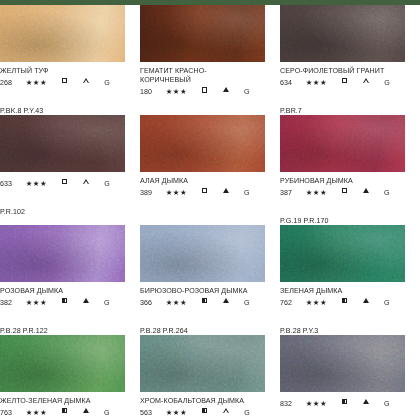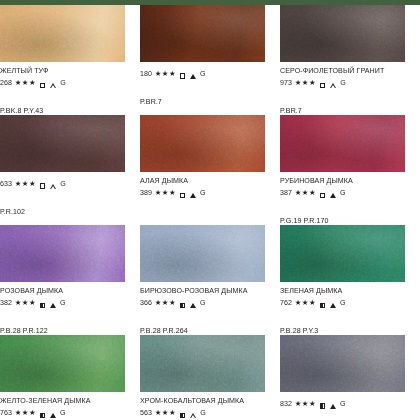--- a/index.html
+++ b/index.html
@@ -75,22 +75,22 @@
     letter-spacing: .08px;
     line-height: 9.4px;
     color: #231f20;
     text-transform: uppercase;
     font-weight: 400;
     white-space: pre-line;
   }
 
   .line2 {
     display: flex;
-    align-items: flex-end;
-    gap: 2px;
+    align-items: flex-start;
+    gap: 13px;
     margin-top: 1.5px;
     height: 10px;
   }
   .code {
     font-size: 7.1px;
     color: #231f20;
     line-height: 10px;
   }
   .stars {
     font-size: 7.4px;
@@ -208,20 +208,22 @@
               <rect width="125" height="57" filter="url(#f40.9)" opacity="0.50"></rect>
             </svg></div>
           <div class="grainB"><svg class="grain18" xmlns="http://www.w3.org/2000/svg" width="125" height="57" preserveAspectRatio="none">
               <filter id="f180.35">
                 <feTurbulence type="fractalNoise" baseFrequency="0.35" numOctaves="3" seed="18"></feTurbulence>
               </filter>
               <rect width="125" height="57" filter="url(#f180.35)" opacity="0.35"></rect>
             </svg></div>
         </div>
         <div class="meta">
+          <div class="pname">ГЕМАТИТ КРАСНО-
+КОРИЧНЕВЫЙ</div>
           <div class="line2">
             <span class="code">180</span>
             <span class="stars">★★★</span>
             <span class="opacity-box "></span>
             <span class="tri"></span>
             <span class="gmark">G</span>
           </div>
           <div class="pigment">P.BR.7</div>
         </div>
       </div>
@@ -237,21 +239,21 @@
           <div class="grainB"><svg class="grain19" xmlns="http://www.w3.org/2000/svg" width="125" height="57" preserveAspectRatio="none">
               <filter id="f190.35">
                 <feTurbulence type="fractalNoise" baseFrequency="0.35" numOctaves="3" seed="19"></feTurbulence>
               </filter>
               <rect width="125" height="57" filter="url(#f190.35)" opacity="0.35"></rect>
             </svg></div>
         </div>
         <div class="meta">
           <div class="pname">СЕРО-ФИОЛЕТОВЫЙ ГРАНИТ</div>
           <div class="line2">
-            <span class="code">973</span>
+            <span class="code">634</span>
             <span class="stars">★★★</span>
             <span class="opacity-box "></span>
             <span class="tri open"></span>
             <span class="gmark">G</span>
           </div>
           <div class="pigment">P.BR.7</div>
         </div>
       </div>
       <div class="cell">
         <div class="swatch" style="background: linear-gradient(100deg, rgb(74, 51, 49) 0%, rgb(86, 57, 58) 45%, rgb(78, 52, 49) 78%, rgb(86, 57, 58) 100%);">

